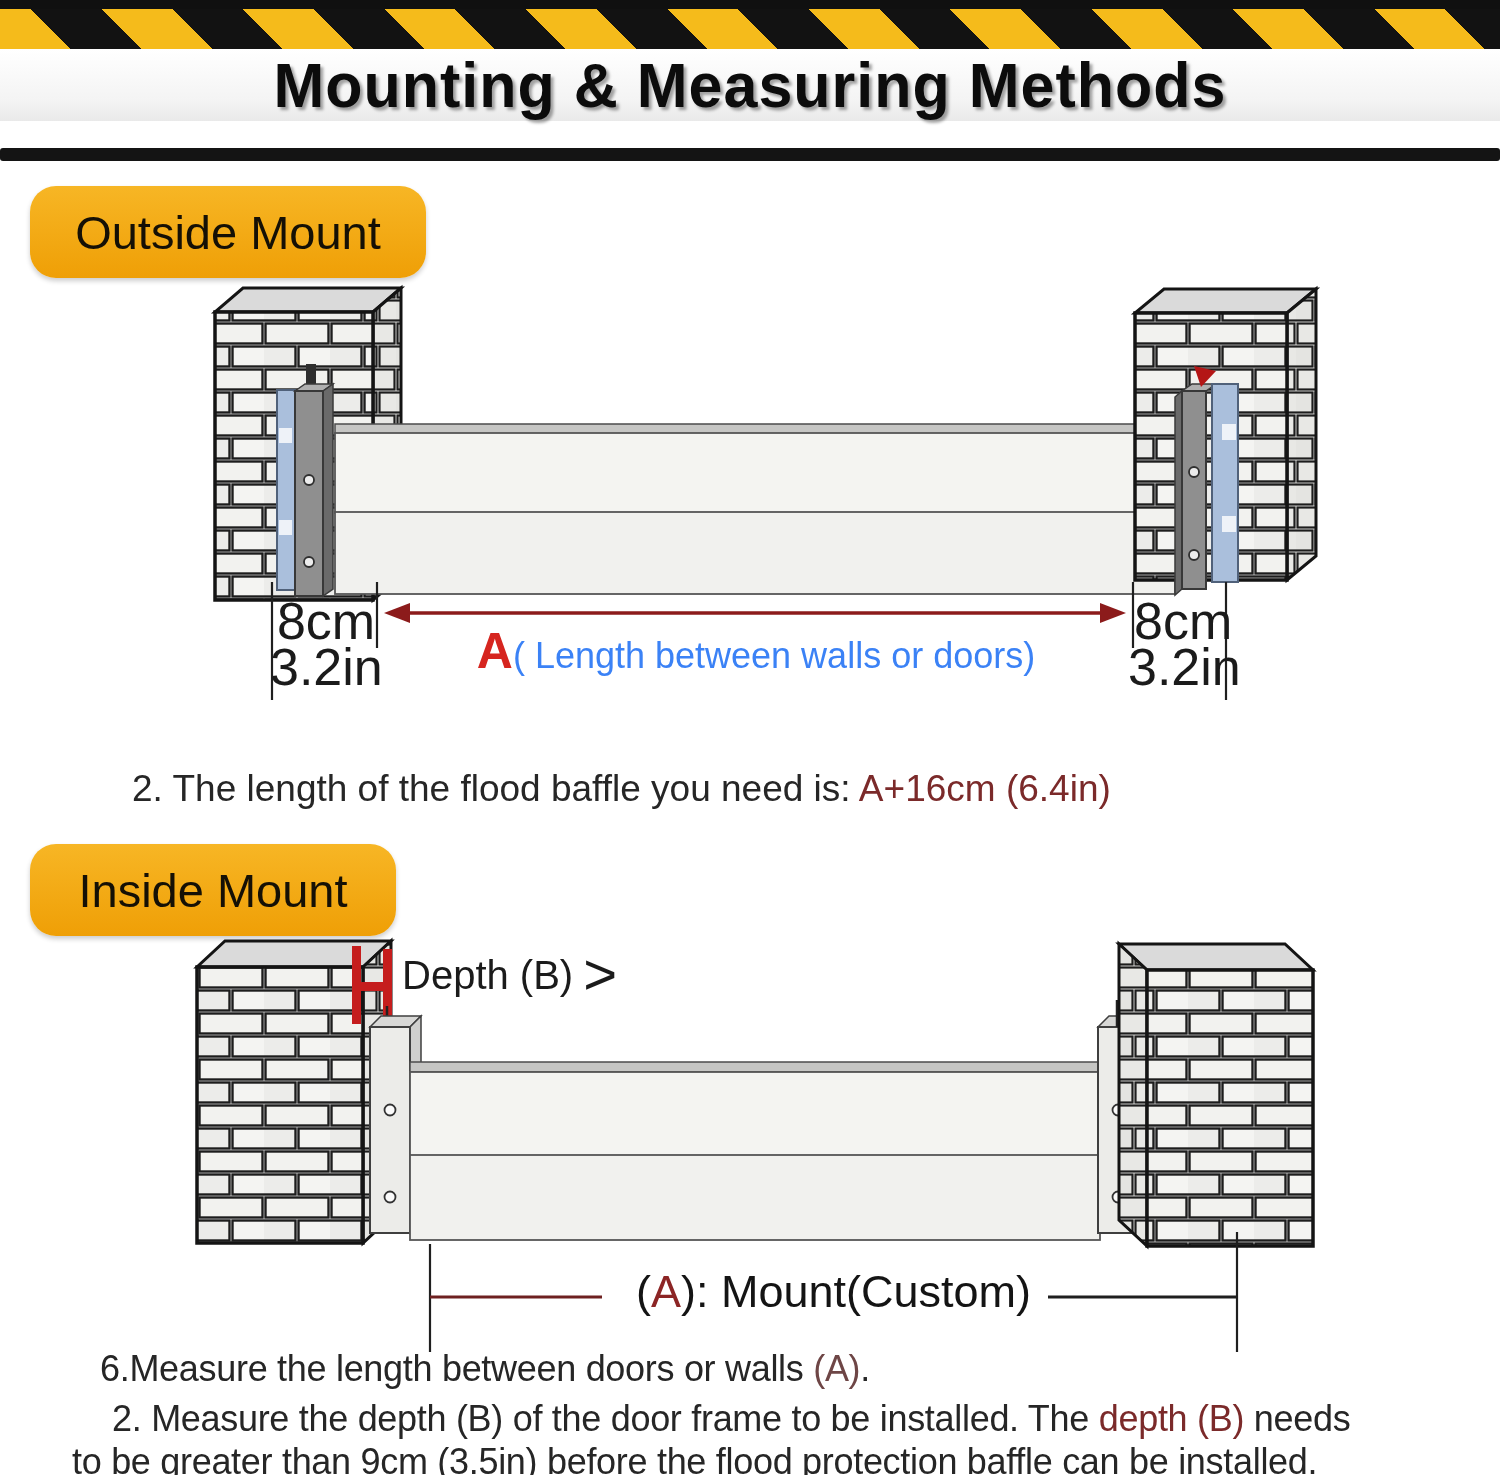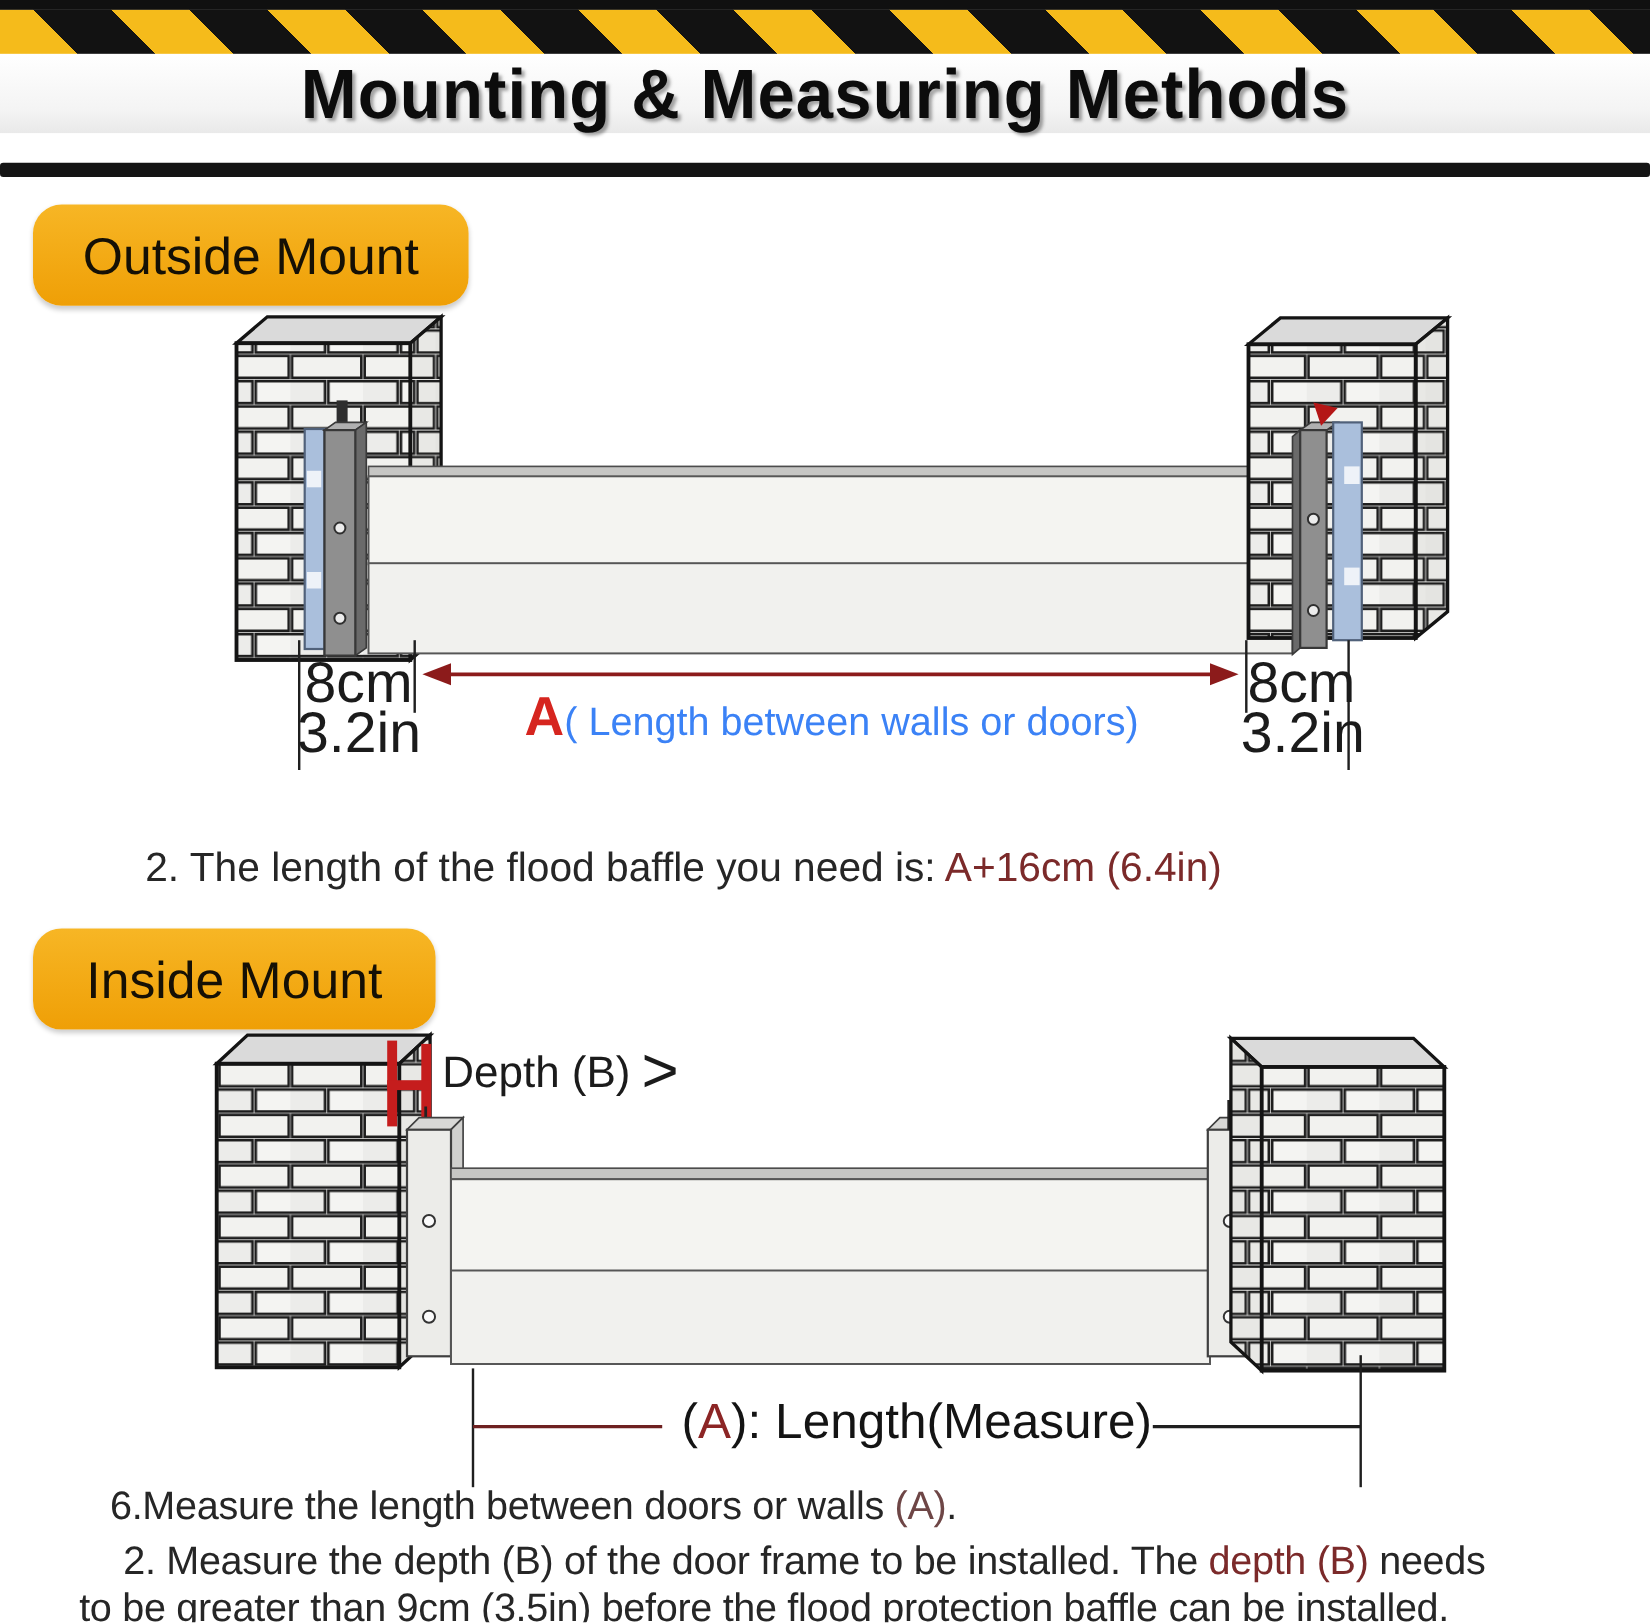--- a/index.html
+++ b/index.html
@@ -222,21 +222,21 @@
       <line x1="1048" y1="1297" x2="1237" y2="1297" stroke="#1f1f1f" stroke-width="3"></line>
     </g>
   </svg>
 
   <div class="abs depth-wrap" style="left:402px;top:946px">
     <span class="depth-black">Depth (B)</span>
     <span class="depth-gt">&gt;</span>
   </div>
 
   <div class="abs inside-span" style="left:430px;top:1266px;width:807px">
-    <span>(</span><span class="a-maroon">A</span><span>): Length(Measure)</span>
+    <span>(</span><span class="a-maroon">A</span><span>): Mount(Custom)</span>
   </div>
 
   <div class="abs step-sm" style="left:100px;top:1348px">
     <span>6.Measure the length between doors or walls </span><span class="hl-soft">(A)</span><span>.</span>
   </div>
   <div class="abs step-sm" style="left:112px;top:1398px">
     <span>2. Measure the depth (B) of the door frame to be installed. The </span><span class="hl">depth (B)</span><span> needs</span>
   </div>
   <div class="abs step-sm" style="left:72px;top:1441px">to be greater than 9cm (3.5in) before the flood protection baffle can be installed.</div>
 

